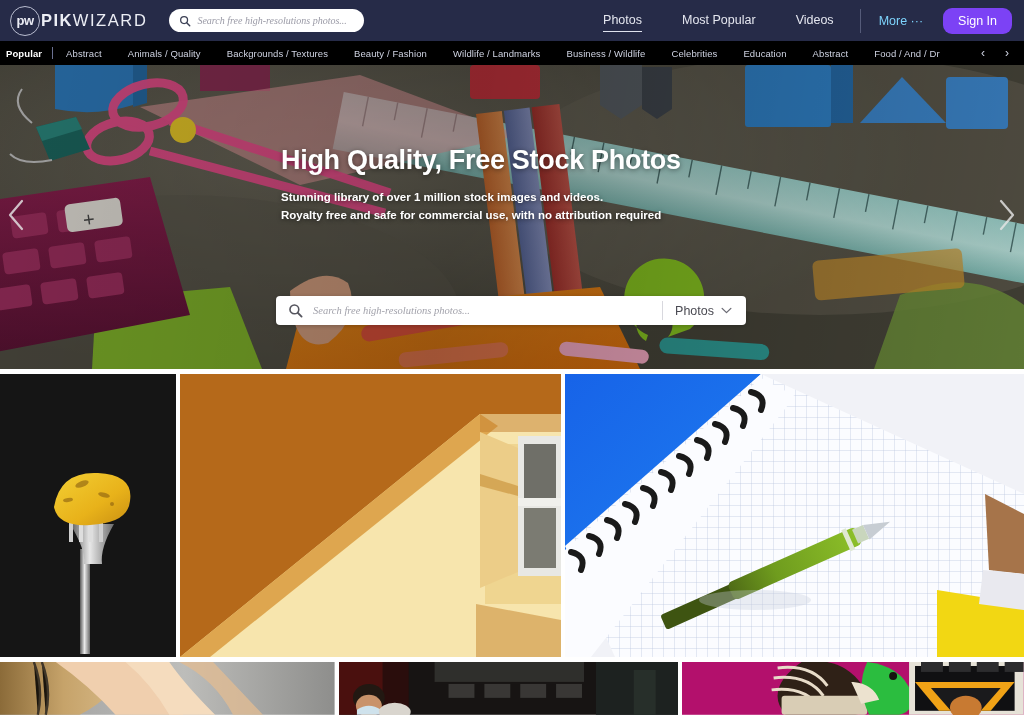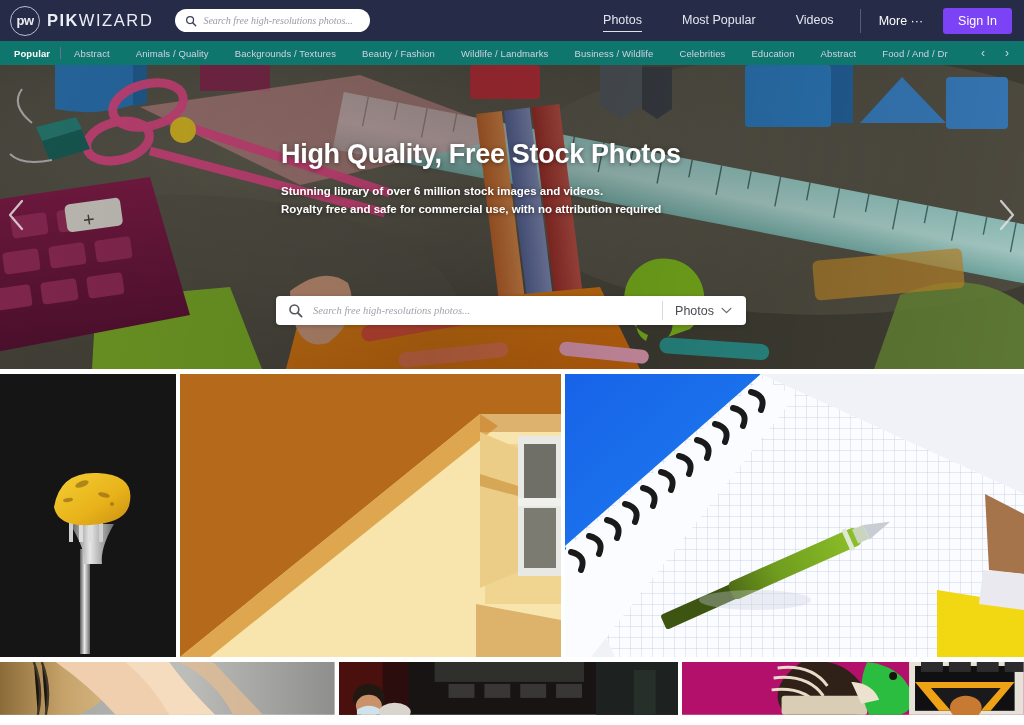--- a/index.html
+++ b/index.html
@@ -13,21 +13,21 @@
   
   .header {
     height: 41px;
     background: #262b48;
     display: flex;
     align-items: center;
     padding: 0 12px 0 10px;
     position: relative;
     z-index: 20;
   }
-  .logo-wrap { display: flex; align-items: center; gap: 7px; flex: 0 0 auto; }
+  .logo-wrap { display: flex; align-items: center; gap: 1px; flex: 0 0 auto; }
   .logo-mark {
     width: 30px; height: 30px; border-radius: 50%;
     border: 1.6px solid #b9bdd0;
     display: flex; align-items: center; justify-content: center;
     color: #e9ebf3; font-size: 13px; font-weight: 600;
     letter-spacing: -0.5px;
     position: relative;
   }
   .logo-text {
     color: #eceef5; font-size: 16.5px; letter-spacing: 1.6px;
@@ -55,35 +55,35 @@
     color: #e4e6ef; font-size: 12.5px; padding: 0 20px;
     white-space: nowrap; position: relative; line-height: 41px;
     cursor: pointer;
   }
   .nav-item.active::after {
     content: ""; position: absolute; left: 20px; right: 20px; bottom: 9px;
     height: 1.5px; background: #dfe2ee;
   }
   .nav-sep { width: 1px; height: 24px; background: #555b79; margin: 0 6px; }
   .nav-more {
-    color: #ffffff; font-size: 12.5px; padding: 0 14px 0 12px;
+    color: #7dd3fc; font-size: 12.5px; padding: 0 14px 0 12px;
     white-space: nowrap; cursor: pointer;
   }
   .signin {
     background: #7c42f5; color: #fff; font-size: 12.5px;
-    border: none; border-radius: 3px;
+    border: none; border-radius: 9px;
     padding: 6px 15px; cursor: pointer; margin-left: 6px;
     font-family: "Liberation Sans", sans-serif;
   }
 
   
   .catbar {
-    height: 24px; background: #0f766e;
+    height: 24px; background: #000000;
     display: flex; align-items: center;
-    padding-left: 12px; position: relative; z-index: 19;
+    padding-left: 4px; position: relative; z-index: 19;
     overflow: hidden;
   }
   .cat {
     color: #cfd3e2; font-size: 9.5px; white-space: nowrap;
     padding: 0 13px; cursor: pointer; letter-spacing: 0.1px;
   }
   .cat.active { color: #ffffff; font-weight: 700; padding-left: 2px; padding-right: 10px; }
   .cat-sep { width: 1px; height: 12px; background: #6a7091; flex: 0 0 auto; }
   .cat-arrows { margin-left: auto; display: flex; align-items: center; padding-right: 6px; gap: 2px; }
   .cat-arrow {
@@ -94,21 +94,21 @@
   .hero {
     height: 304px; position: relative; overflow: hidden;
     background: #4a4740;
   }
   .hero-bg { position: absolute; inset: 0; }
   .hero-scrim {
     position: absolute; inset: 0;
     background: linear-gradient(100deg, rgba(0,0,0,.22) 0%, rgba(0,0,0,.30) 45%, rgba(0,0,0,.10) 100%);
   }
   .hero-content {
-    position: absolute; left: 281px; top: 74px; width: 470px; z-index: 3;
+    position: absolute; left: 281px; top: 80px; width: 470px; z-index: 3;
   }
   .hero-h1 {
     color: #fff; font-size: 27px; font-weight: 700; letter-spacing: -0.3px;
     text-shadow: 0 1px 5px rgba(0,0,0,.45); margin-bottom: 12px; white-space: nowrap;
   }
   .hero-sub {
     color: #fff; font-size: 11.5px; font-weight: 700; line-height: 18px;
     text-shadow: 0 1px 4px rgba(0,0,0,.55); white-space: nowrap;
   }
   .hero-search {
@@ -337,21 +337,21 @@
     </svg>
   </div>
   <div class="hero-arrow right">
     <svg width="22" height="34" viewBox="0 0 22 34">
       <polyline points="6,3 18,17 6,31" fill="none" stroke="#e6e6e6" stroke-width="2.2" stroke-linecap="round" stroke-linejoin="round"></polyline>
     </svg>
   </div>
 
   <div class="hero-content">
     <div class="hero-h1">High Quality, Free Stock Photos</div>
-    <div class="hero-sub">Stunning library of over 6 million stock images and videos.</div>
+    <div class="hero-sub">Stunning library of over 1 million stock images and videos.</div>
     <div class="hero-sub">Royalty free and safe for commercial use, with no attribution required</div>
   </div>
 
   <div class="hero-search">
     <span class="ico">
       <svg width="15" height="15" viewBox="0 0 16 16">
         <circle cx="6.8" cy="6.8" r="4.7" fill="none" stroke="#55555e" stroke-width="1.7"></circle>
         <line x1="10.4" y1="10.4" x2="14.5" y2="14.5" stroke="#55555e" stroke-width="1.9" stroke-linecap="round"></line>
       </svg>
     </span>

